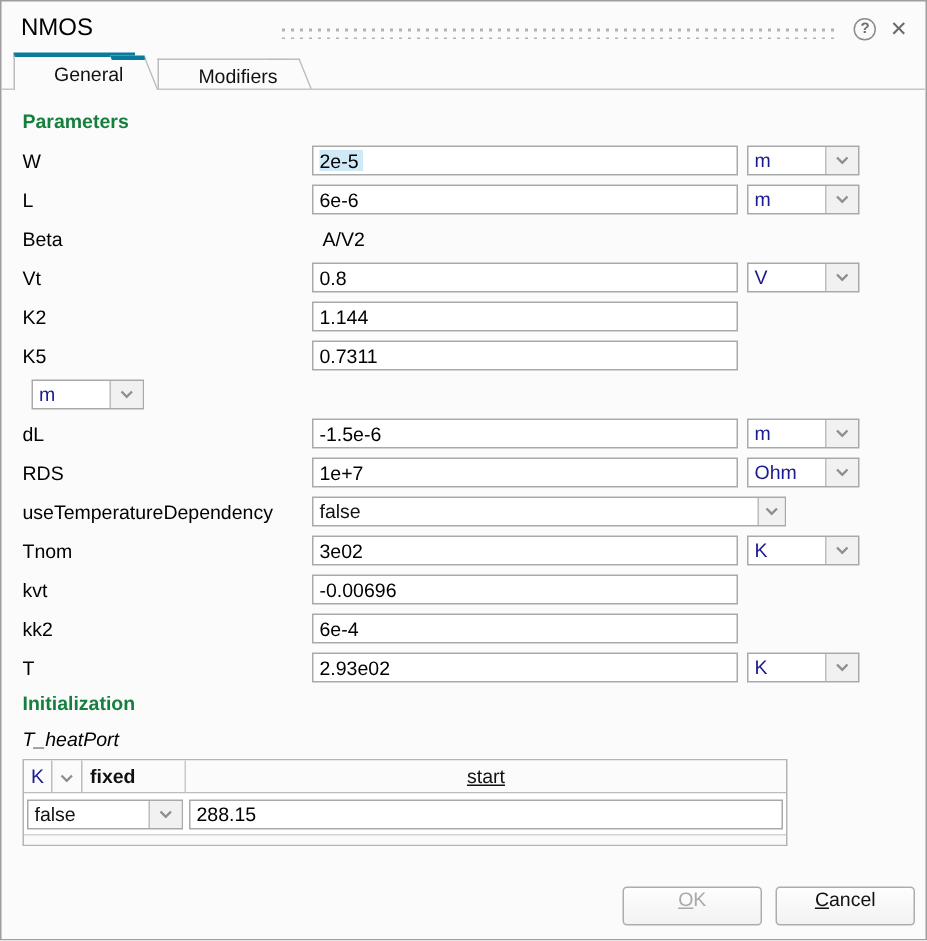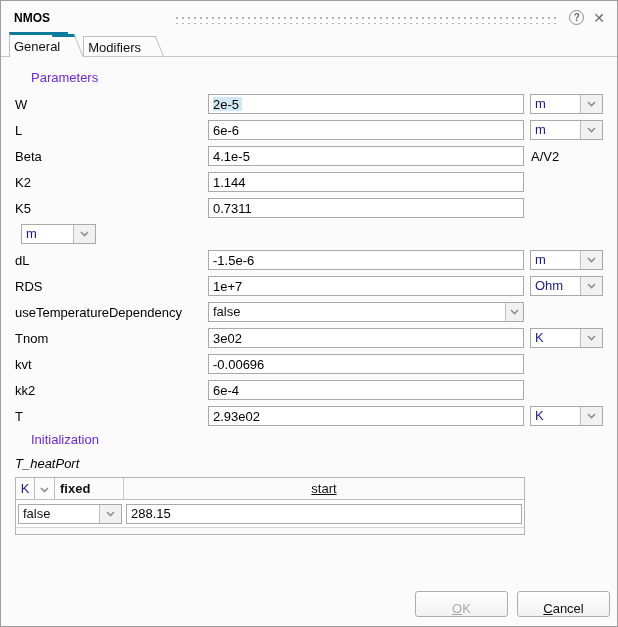--- a/index.html
+++ b/index.html
@@ -2,46 +2,46 @@
 <html><head>
 <meta charset="utf-8">
 <style>
   * { box-sizing: border-box; margin: 0; padding: 0; }
   html,body { width:618px; height:627px; }
   body { font-family:"Liberation Sans", sans-serif; font-size:13px; color:#111; }
   .dialog { position:relative; width:618px; height:627px; background:#fbfbfb; border:1px solid #9e9e9e; overflow:hidden; }
 
   
   .titlebar { display:flex; align-items:center; padding:9px 12px 0 13px; }
-  .title { font-size:12px; font-weight:bold; color:#000; }
+  .title { font-size:16px; font-weight:normal; color:#000; }
   .grip { flex:1; height:10px; margin:3px 10px 0 124px;
           background-image: radial-gradient(circle, #b2b2b2 1.1px, transparent 1.2px);
           background-size: 6px 6px; background-position: 0 1px; }
   .help-btn { width:15px; height:15px; border-radius:50%; border:1px solid #8d8d8d; color:#6e6e6e;
           font-size:10px; font-weight:bold; display:flex; align-items:center; justify-content:center;
           margin-right:9px; cursor:default; }
   .close-btn { color:#6a6a6a; font-size:14px; line-height:1; cursor:default; }
 
   
   .tabbar { position:relative; margin-top:6px; height:26px; padding-left:8px; display:flex; align-items:flex-end; }
   .tabbar::after { content:""; position:absolute; left:0; right:0; bottom:0; height:1px; background:#c6c6c6; z-index:3; }
   .tab { position:relative; z-index:2; background:#fbfbfb; border:1px solid #bdbdbd; border-bottom:none; border-right:none;
-         height:21px; padding:0 8px 0 4px; display:flex; align-items:center; cursor:default; }
+         height:21px; padding:0 8px 0 26px; display:flex; align-items:center; cursor:default; }
   .tab::after { content:""; position:absolute; top:-1px; right:-11px; width:22px; bottom:0; background:#fbfbfb;
          border-top:1px solid #bdbdbd; border-right:1px solid #bdbdbd; transform:skewX(22deg); z-index:-1; }
   .tab.active { z-index:4; height:25px; border-top:3px solid #0b7a9b; padding-top:0; }
   .tab.active::after { border-top:3px solid #0b7a9b; }
   .tab.inactive { margin-left:15px;margin-top:12px; }
 
   
   .content { padding:12px 14px 0 14px; }
-  .section-header { font-weight:normal; color:#6d28d9; margin:1px 0 9px 16px; }
+  .section-header { font-weight:bold; color:#15803d; margin:1px 0 9px 0; }
   .prow { display:flex; align-items:center; height:20px; margin-bottom:6px; }
   .plabel { width:193px; flex:none; color:#000; }
-  .pinput { width:316px; flex:none; height:20px; border:1px solid #a9a9a9; background:#fff;
+  .pinput { width:284px; flex:none; height:20px; border:1px solid #a9a9a9; background:#fff;
             padding:0 4px; font:13px "Liberation Sans", sans-serif; color:#000; outline:none; }
   .pinput.sel { background-color:#fff; background-image:linear-gradient(#cfe9f7,#cfe9f7);
             background-repeat:no-repeat; background-position:4px 2px; background-size:29px 14px; }
   .dd { height:20px; border:1px solid #a9a9a9; background:#fff; display:flex; align-items:stretch; cursor:default; }
   .dd-text { flex:1; padding:1px 4px 0 4px; white-space:nowrap; overflow:hidden; }
   .dd-btn { width:22px; flex:none; background:#f1f1f1; border-left:1px solid #bebebe;
             display:flex; align-items:center; justify-content:center; }
   .dd.unit { width:75px; margin-left:6px; }
   .dd.unit .dd-text { color:#1b1b8f; }
   .dd.wide { width:316px; }
@@ -62,21 +62,21 @@
   .th-start { flex:1; display:flex; align-items:center; justify-content:center;text-decoration:underline; }
   .tbl-row { height:27px; display:flex; align-items:center; padding:0 2px; gap:4px; background:#fff; }
   .dd.cell { width:104px; }
   .pinput.cell { flex:1; width:auto; }
   .tbl-strip { height:7px; background:#fafafa; border-top:1px solid #d4d4d4; }
 
   
   .footer { position:absolute; right:7px; bottom:9px; display:flex; gap:9px; }
   .btn { min-width:93px; height:26px; border:1px solid #adadad; border-radius:3px;
          background:linear-gradient(#fefefe,#f2f2f2); font:13px "Liberation Sans", sans-serif;
-         color:#111; display:flex; align-items:flex-end; justify-content:center; padding:0 18px; cursor:default; }
+         color:#111; display:flex; align-items:flex-start; justify-content:center; padding:0 18px; cursor:default; }
   .btn.disabled { color:#a9a9a9; }
   .btn-label { display:block; }
   .btn-label::first-letter { text-decoration:underline; }
 </style>
 </head>
 <body>
 
 <div class="dialog">
 
   <div class="titlebar">
@@ -118,22 +118,33 @@
             <span class="dd-text">m</span>
             <span class="dd-btn">
               <svg width="9" height="6" viewBox="0 0 9 6">
                 <path d="M1 1l3.5 3.5L8 1" fill="none" stroke="#8f8f8f" stroke-width="1.6"></path>
               </svg>
             </span>
           </div>
         </div>
         <div class="prow">
           <span class="plabel">Beta</span>
-          <input class="pinput" value="4.1e-5" style="">
           <span class="ustatic">A/V2</span>
+        </div>
+        <div class="prow">
+          <span class="plabel">Vt</span>
+          <input class="pinput" value="0.8" style="">
+          <div class="dd unit">
+            <span class="dd-text">V</span>
+            <span class="dd-btn">
+              <svg width="9" height="6" viewBox="0 0 9 6">
+                <path d="M1 1l3.5 3.5L8 1" fill="none" stroke="#8f8f8f" stroke-width="1.6"></path>
+              </svg>
+            </span>
+          </div>
         </div>
         <div class="prow">
           <span class="plabel">K2</span>
           <input class="pinput" value="1.144" style="">
         </div>
         <div class="prow">
           <span class="plabel">K5</span>
           <input class="pinput" value="0.7311" style="">
         </div>
         <div class="prow">

